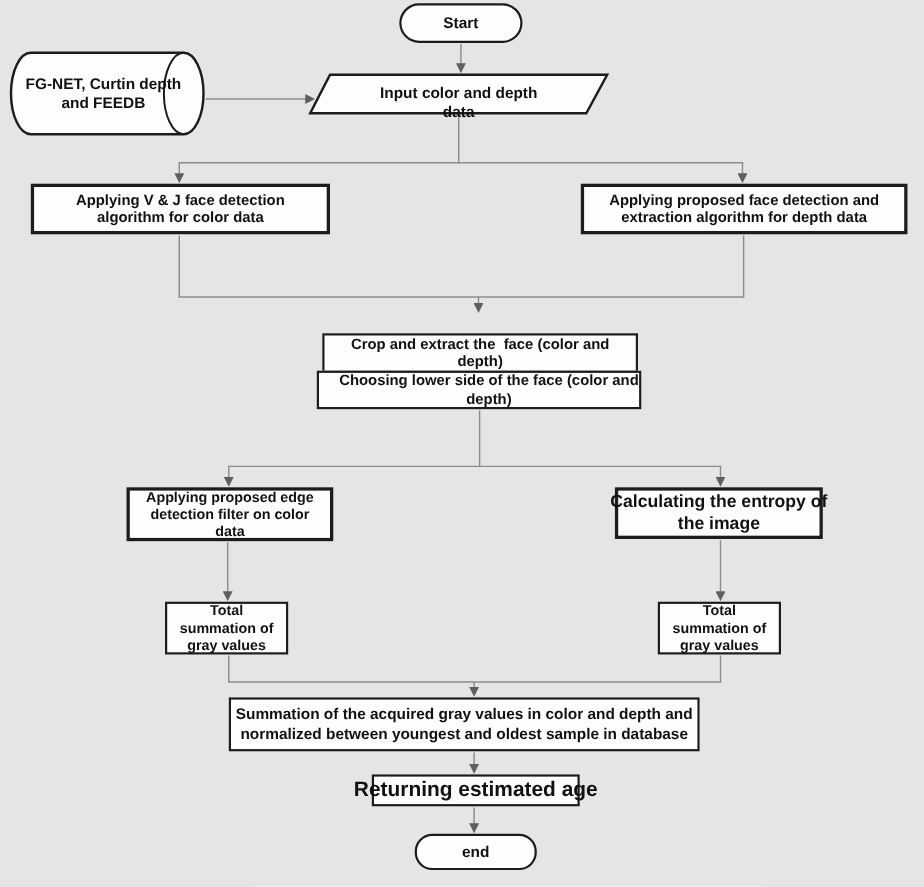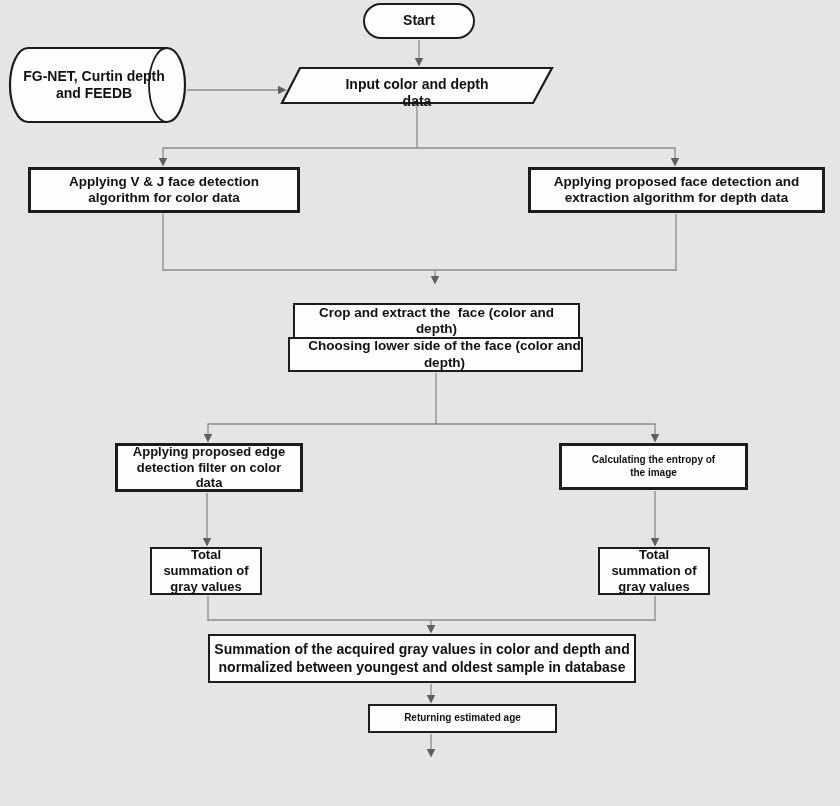--- a/index.html
+++ b/index.html
@@ -30,25 +30,25 @@
   .overlay{background:transparent;border:none;}
   
   .n-start{left:363px;top:3px;width:112px;height:36px;font-size:14px;}
   .n-db{left:10px;top:48px;width:168px;height:74px;font-size:14px;}
   .n-input{left:282px;top:68px;width:270px;height:50px;font-size:14px;}
   .n-vj{left:28px;top:167px;width:272px;height:46px;font-size:13.5px;}
   .n-proposed{left:528px;top:167px;width:297px;height:46px;font-size:13.5px;}
   .n-crop{left:293px;top:285px;width:287px;height:36px;font-size:13.5px;margin-top:18px;}
   .n-choose{left:288px;top:337px;width:295px;height:35px;font-size:13.5px;padding-left:18px;}
   .n-edge{left:115px;top:443px;width:188px;height:49px;font-size:13px;}
-  .n-entropy{left:559px;top:443px;width:189px;height:47px;font-size:10px;}
+  .n-entropy{left:559px;top:443px;width:189px;height:47px;font-size:16px;}
   .n-totalL{left:150px;top:547px;width:112px;height:48px;font-size:13px;}
   .n-totalR{left:598px;top:547px;width:112px;height:48px;font-size:13px;}
   .n-sum{left:208px;top:634px;width:428px;height:49px;font-size:14px;}
-  .n-return{left:338px;top:704px;width:189px;height:29px;font-size:10px;margin-left:30px;}
+  .n-return{left:338px;top:704px;width:189px;height:29px;font-size:19px;}
   .n-end{left:377px;top:758px;width:111px;height:33px;font-size:14px;border-radius:16px;}
 </style>
 </head>
 <body>
 
 <div class="canvas">
 
   <svg class="wires" viewBox="0 0 840 806" xmlns="http://www.w3.org/2000/svg">
     <defs>
       <marker id="ah" markerUnits="userSpaceOnUse" markerWidth="9" markerHeight="9" refX="0.5" refY="4.5" orient="auto">
@@ -171,14 +171,17 @@
 
   <div class="node rect n-sum">
     <span class="label">Summation of the acquired gray values in color and depth and
 normalized between youngest and oldest sample in database</span>
   </div>
 
   <div class="node rect n-return">
     <span class="label">Returning estimated age</span>
   </div>
 
+  <div class="node terminator n-end">
+    <span class="label">end</span>
+  </div>
 
 </div>
 
 </body></html>

